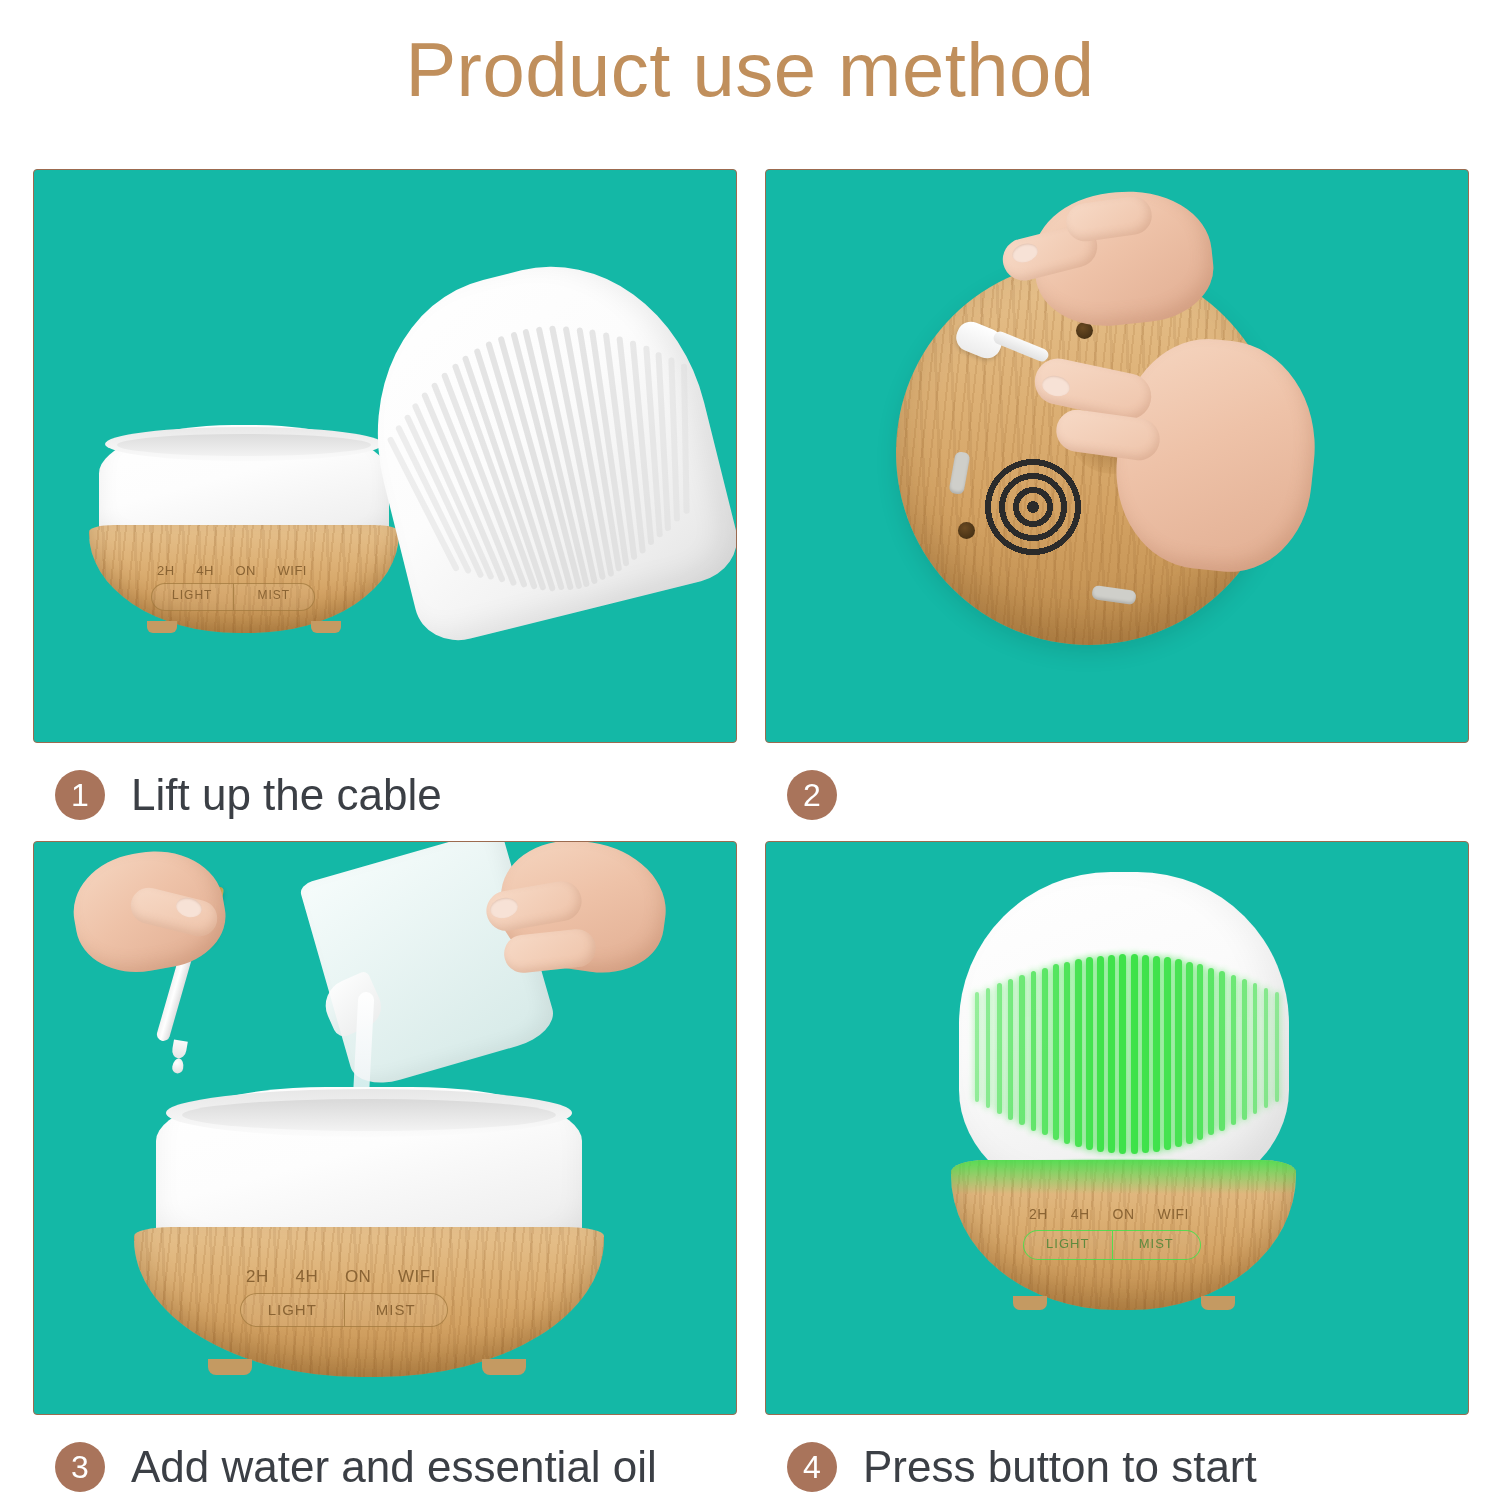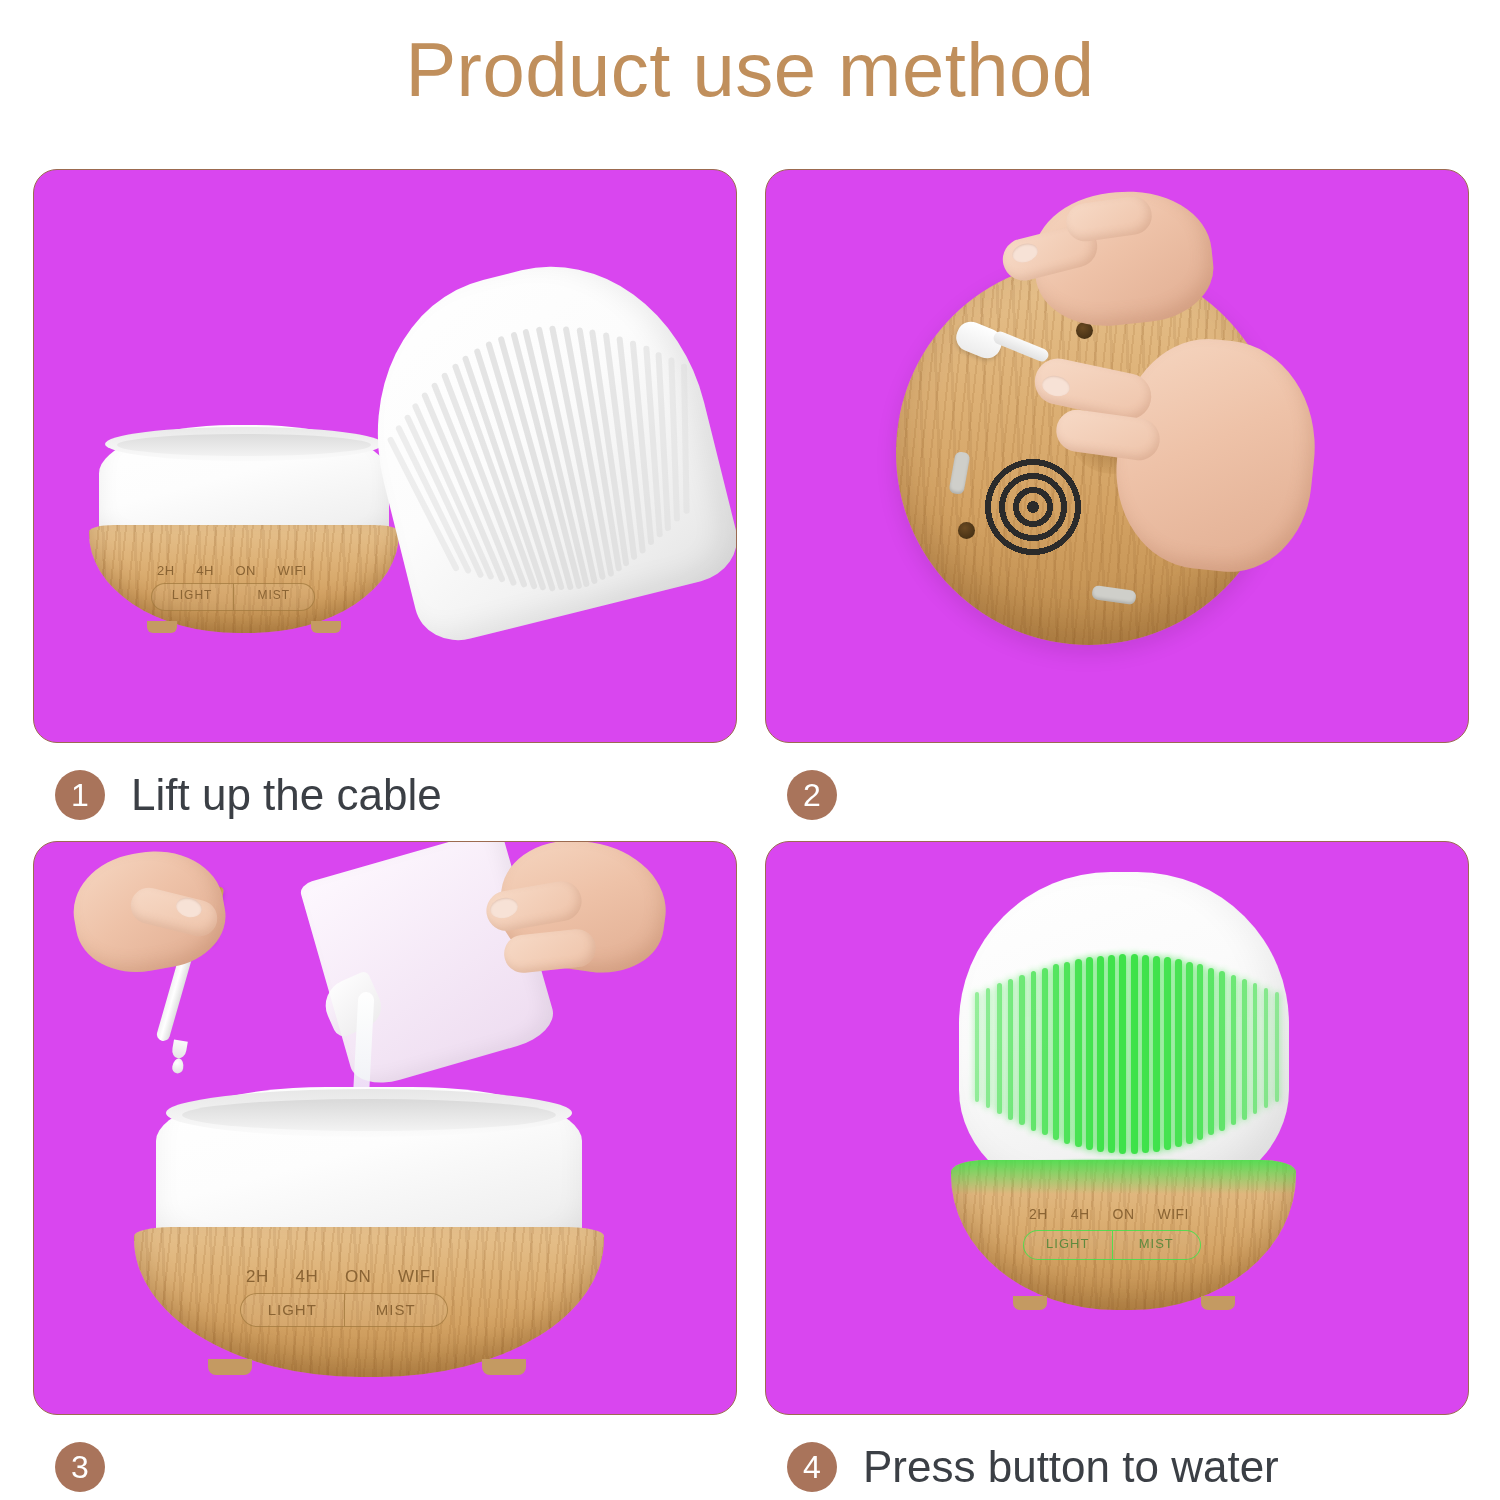--- a/index.html
+++ b/index.html
@@ -28,22 +28,22 @@
   .cell{position:absolute;}
   .cell.c1{left:0;top:0;}
   .cell.c2{left:732px;top:0;}
   .cell.c3{left:0;top:672px;}
   .cell.c4{left:732px;top:672px;}
 
   .card{
     position:relative;
     width:702px;height:572px;
     border:1.4px solid #9c6b50;
-    border-radius:24px;
-    background:#d946ef;
+    border-radius:4px;
+    background:#14b8a6;
     overflow:hidden;
   }
 
   .caption{
     display:flex;align-items:center;
     margin-top:22px;margin-left:22px;
     height:60px;
   }
   .badge{
     width:50px;height:50px;border-radius:50%;
@@ -447,20 +447,21 @@
           </div>
           <div class="p3-feet">
               <i></i>
               <i></i>
             </div>
         </div>
 
       </div>
       <div class="caption">
         <div class="badge">3</div>
+        <div class="caption-text">Add water and essential oil</div>
       </div>
     </div>
 
     <div class="cell c4">
       <div class="card">
 
         <div class="p4">
           <div class="p4-shell">
             <div class="p4-slots" id="p4-slots">
                 <i style="left: 16px; top: 56px; width: 4px; height: 110px; background: rgb(63, 226, 74); box-shadow: rgb(63, 226, 74) 0px 0px 7px; opacity: 0.55;"></i>
@@ -509,18 +510,18 @@
           </div>
           <div class="p4-feet">
               <i></i>
               <i></i>
             </div>
         </div>
 
       </div>
       <div class="caption">
         <div class="badge">4</div>
-        <div class="caption-text">Press button to water</div>
+        <div class="caption-text">Press button to start</div>
       </div>
     </div>
 
   </div>
 </div>
 
 </body></html>

